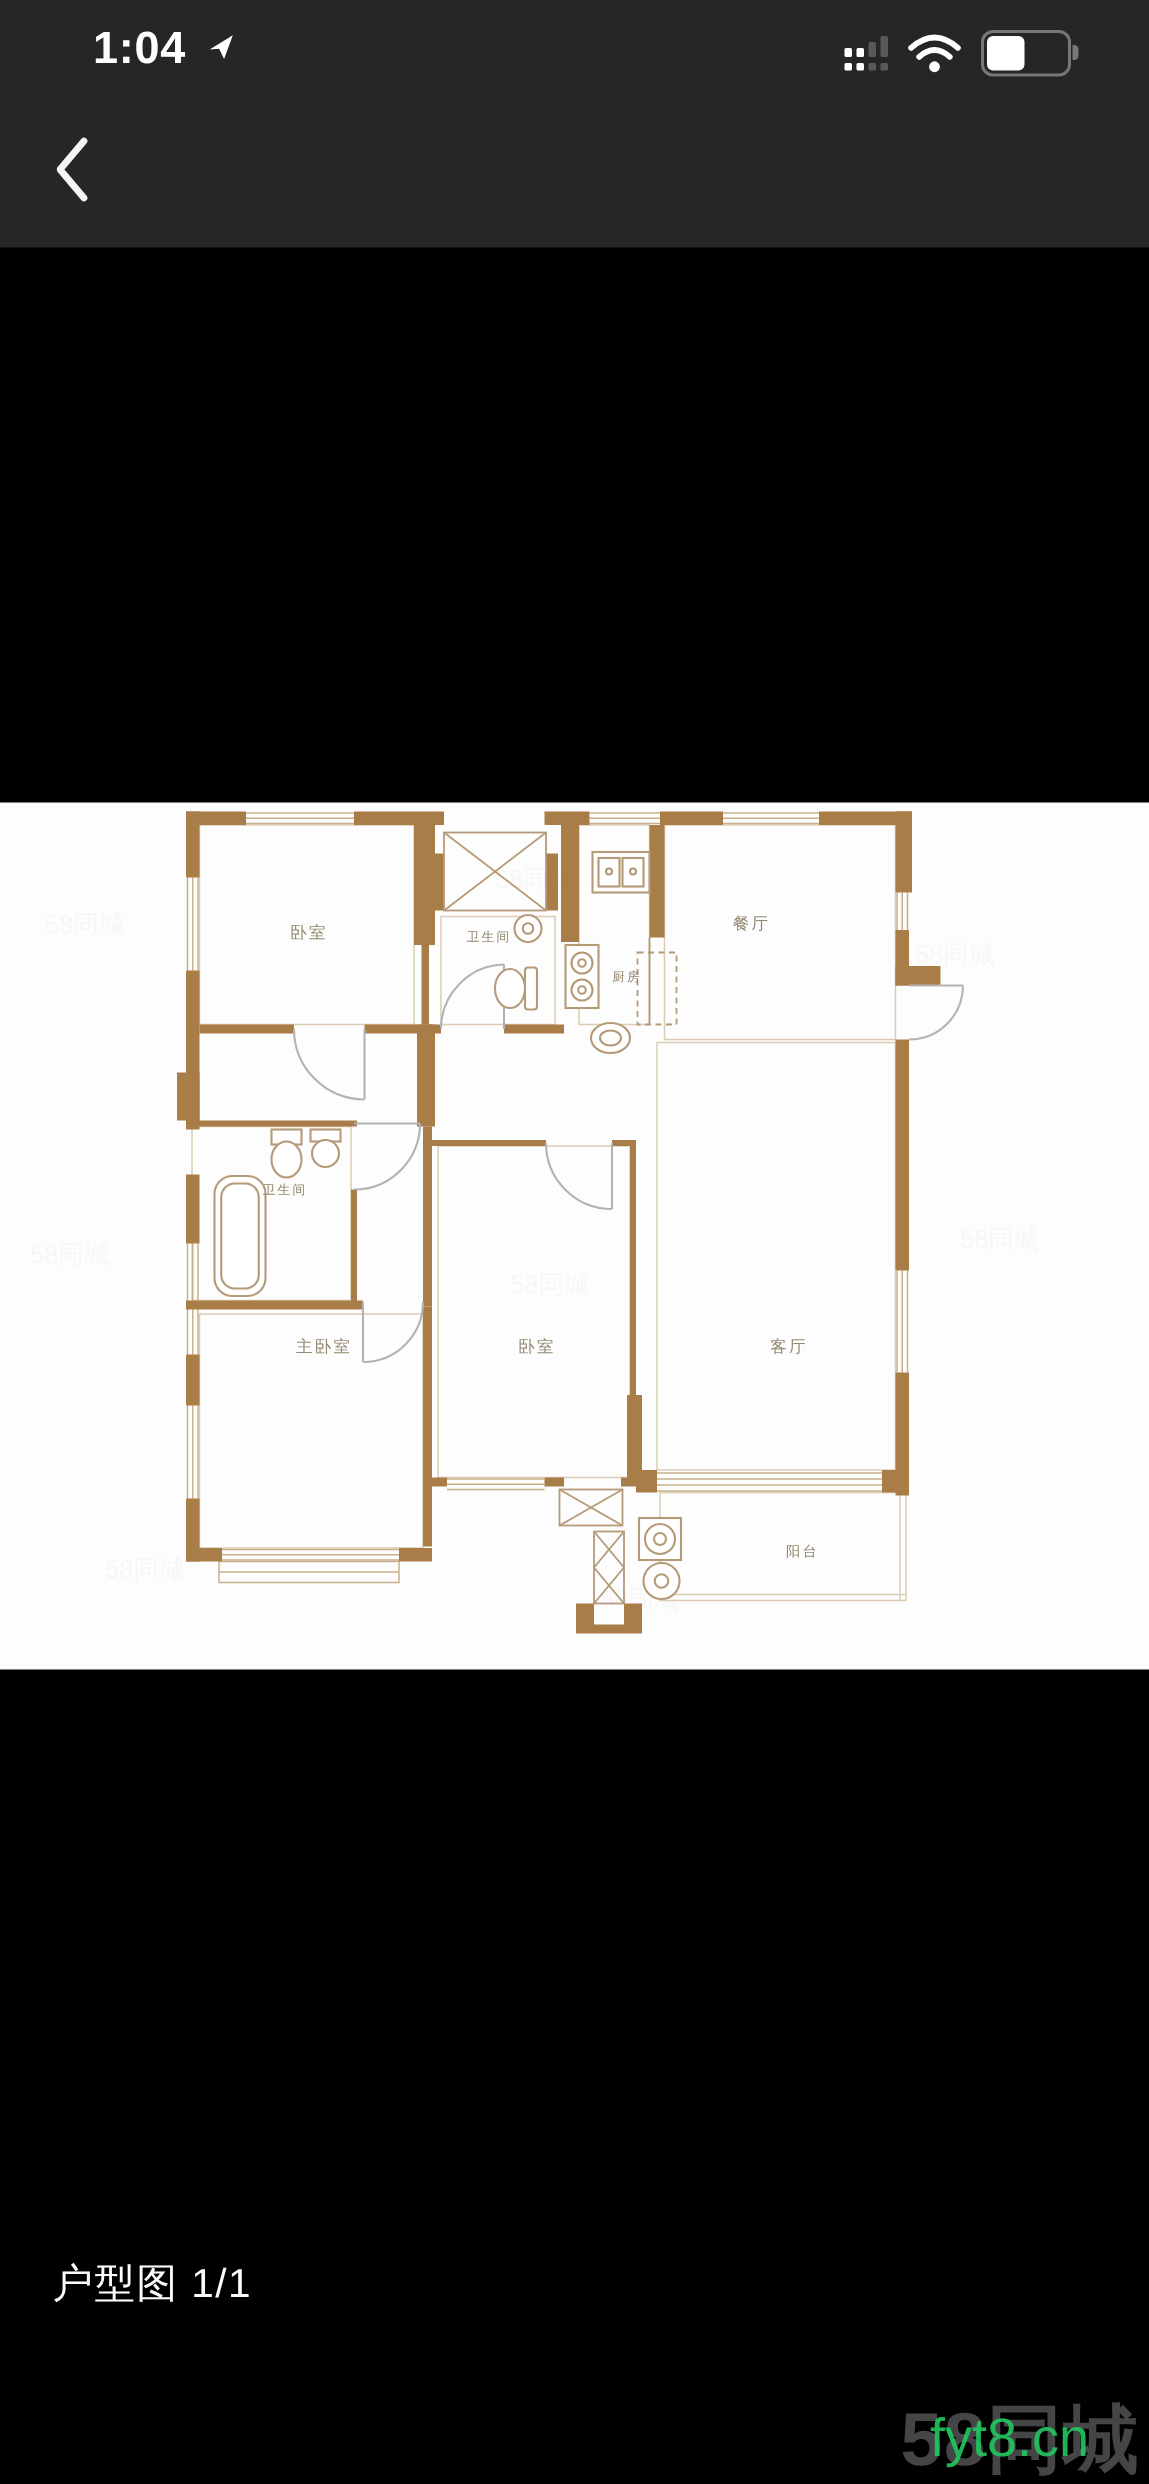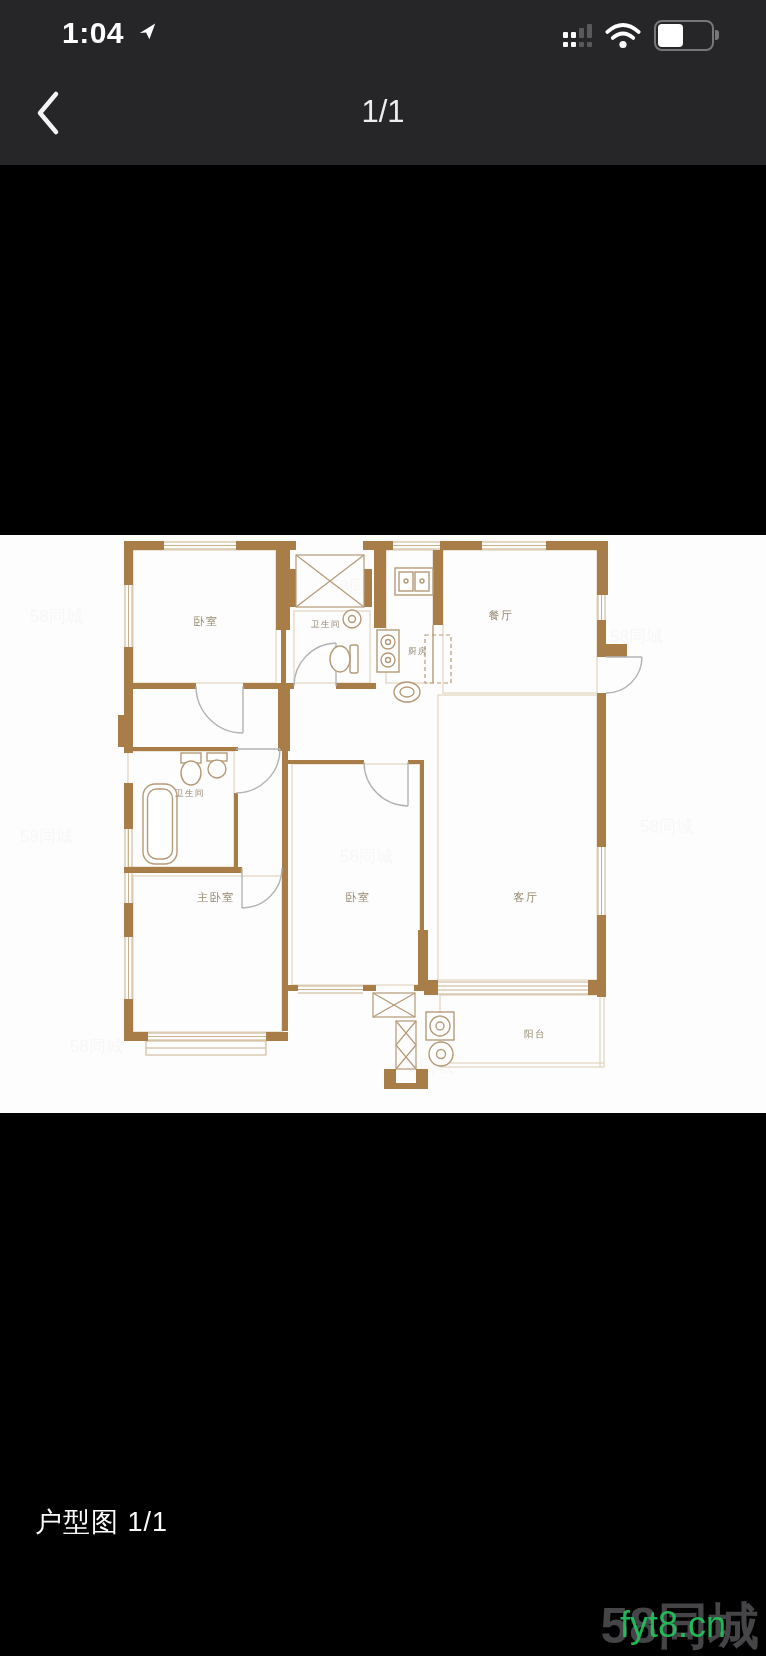--- a/index.html
+++ b/index.html
@@ -68,21 +68,20 @@
             <div class="nub"></div>
         </div>
       </div>
     </div>
     <div class="navbar">
       <button class="back">
         <svg width="26" height="46" viewBox="0 0 26 46">
           <polyline points="21,4 5,23 21,42" stroke="#f4f4f4" stroke-width="4.5" fill="none" stroke-linecap="round" stroke-linejoin="round"></polyline>
         </svg>
       </button>
-      <div class="pageind">1/1</div>
     </div>
   </div>
 
   <div class="photo">
     <span class="wm-tile" style="left:30px;top:70px">58同城</span>
     <span class="wm-tile" style="left:330px;top:40px">58同城</span>
     <span class="wm-tile" style="left:610px;top:90px">58同城</span>
     <span class="wm-tile" style="left:20px;top:290px">58同城</span>
     <span class="wm-tile" style="left:340px;top:310px">58同城</span>
     <span class="wm-tile" style="left:640px;top:280px">58同城</span>

